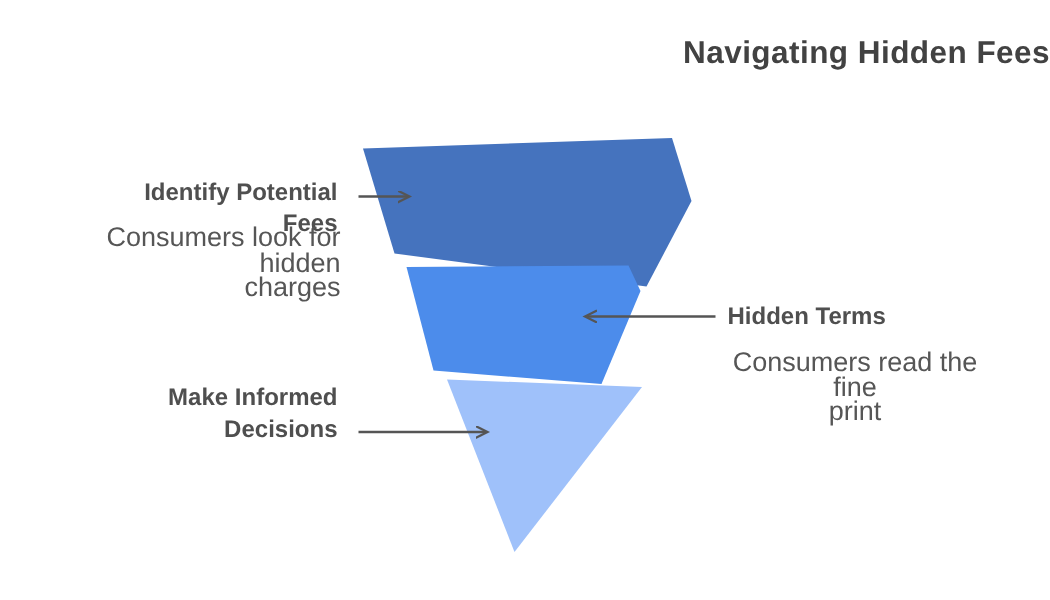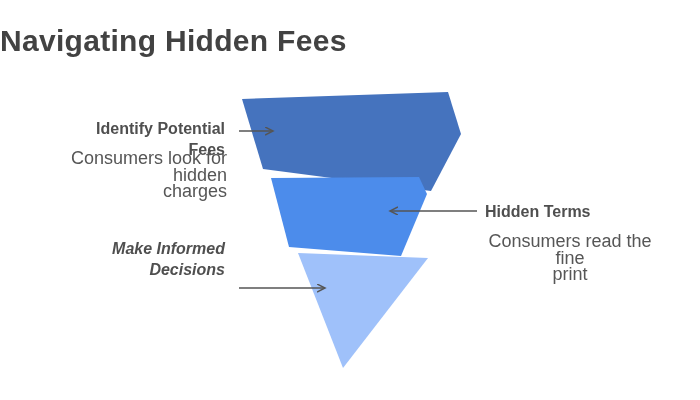--- a/index.html
+++ b/index.html
@@ -19,22 +19,22 @@
     position: absolute;
     top: 0; left: 0;
     width: 700px;
     height: 400px;
   }
   .diagram-title {
     position: absolute;
     top: 24px;
     left: 0;
     width: 700px;
-    text-align: left;
-    font-size: 30px;
+    text-align: right;
+    font-size: 21px;
     font-weight: 700;
     letter-spacing: 0.3px;
     color: var(--title_text, #424242);
   }
   .stage-label {
     position: absolute;
     font-size: 16px;
     font-weight: 700;
     line-height: 21px;
     color: var(--heading_text, #4f4f4f);
@@ -45,21 +45,21 @@
     font-size: 18px;
     font-weight: 400;
     line-height: 16.5px;
     color: var(--description_text, #565656);
     white-space: pre-line;
   }
   .label-1 { top: 95px;  left: 40px;  width: 185px; text-align: right; margin-top: 23px; }
   .desc-1  { top: 150px; left: 40px;  width: 187px; text-align: right; }
   .label-2 { top: 201px; left: 485px; width: 170px; text-align: left; }
   .desc-2  { top: 233px; left: 485px; width: 170px; text-align: center; }
-  .label-3 { top: 238px; left: 40px;  width: 185px; text-align: right; font-style: italic; }
+  .label-3 { top: 255px; left: 40px;  width: 185px; text-align: right; }
   .desc-3  { top: 308px; left: 40px;  width: 187px; text-align: right; }
 </style>
 </head>
 <body>
 
 <div class="canvas">
 
   <svg class="shapes-layer" width="700" height="400" viewBox="0 0 700 400" xmlns="http://www.w3.org/2000/svg">
     <defs>
       <marker id="arrowhead" markerWidth="10" markerHeight="10" refX="7" refY="4" orient="auto" markerUnits="userSpaceOnUse">

